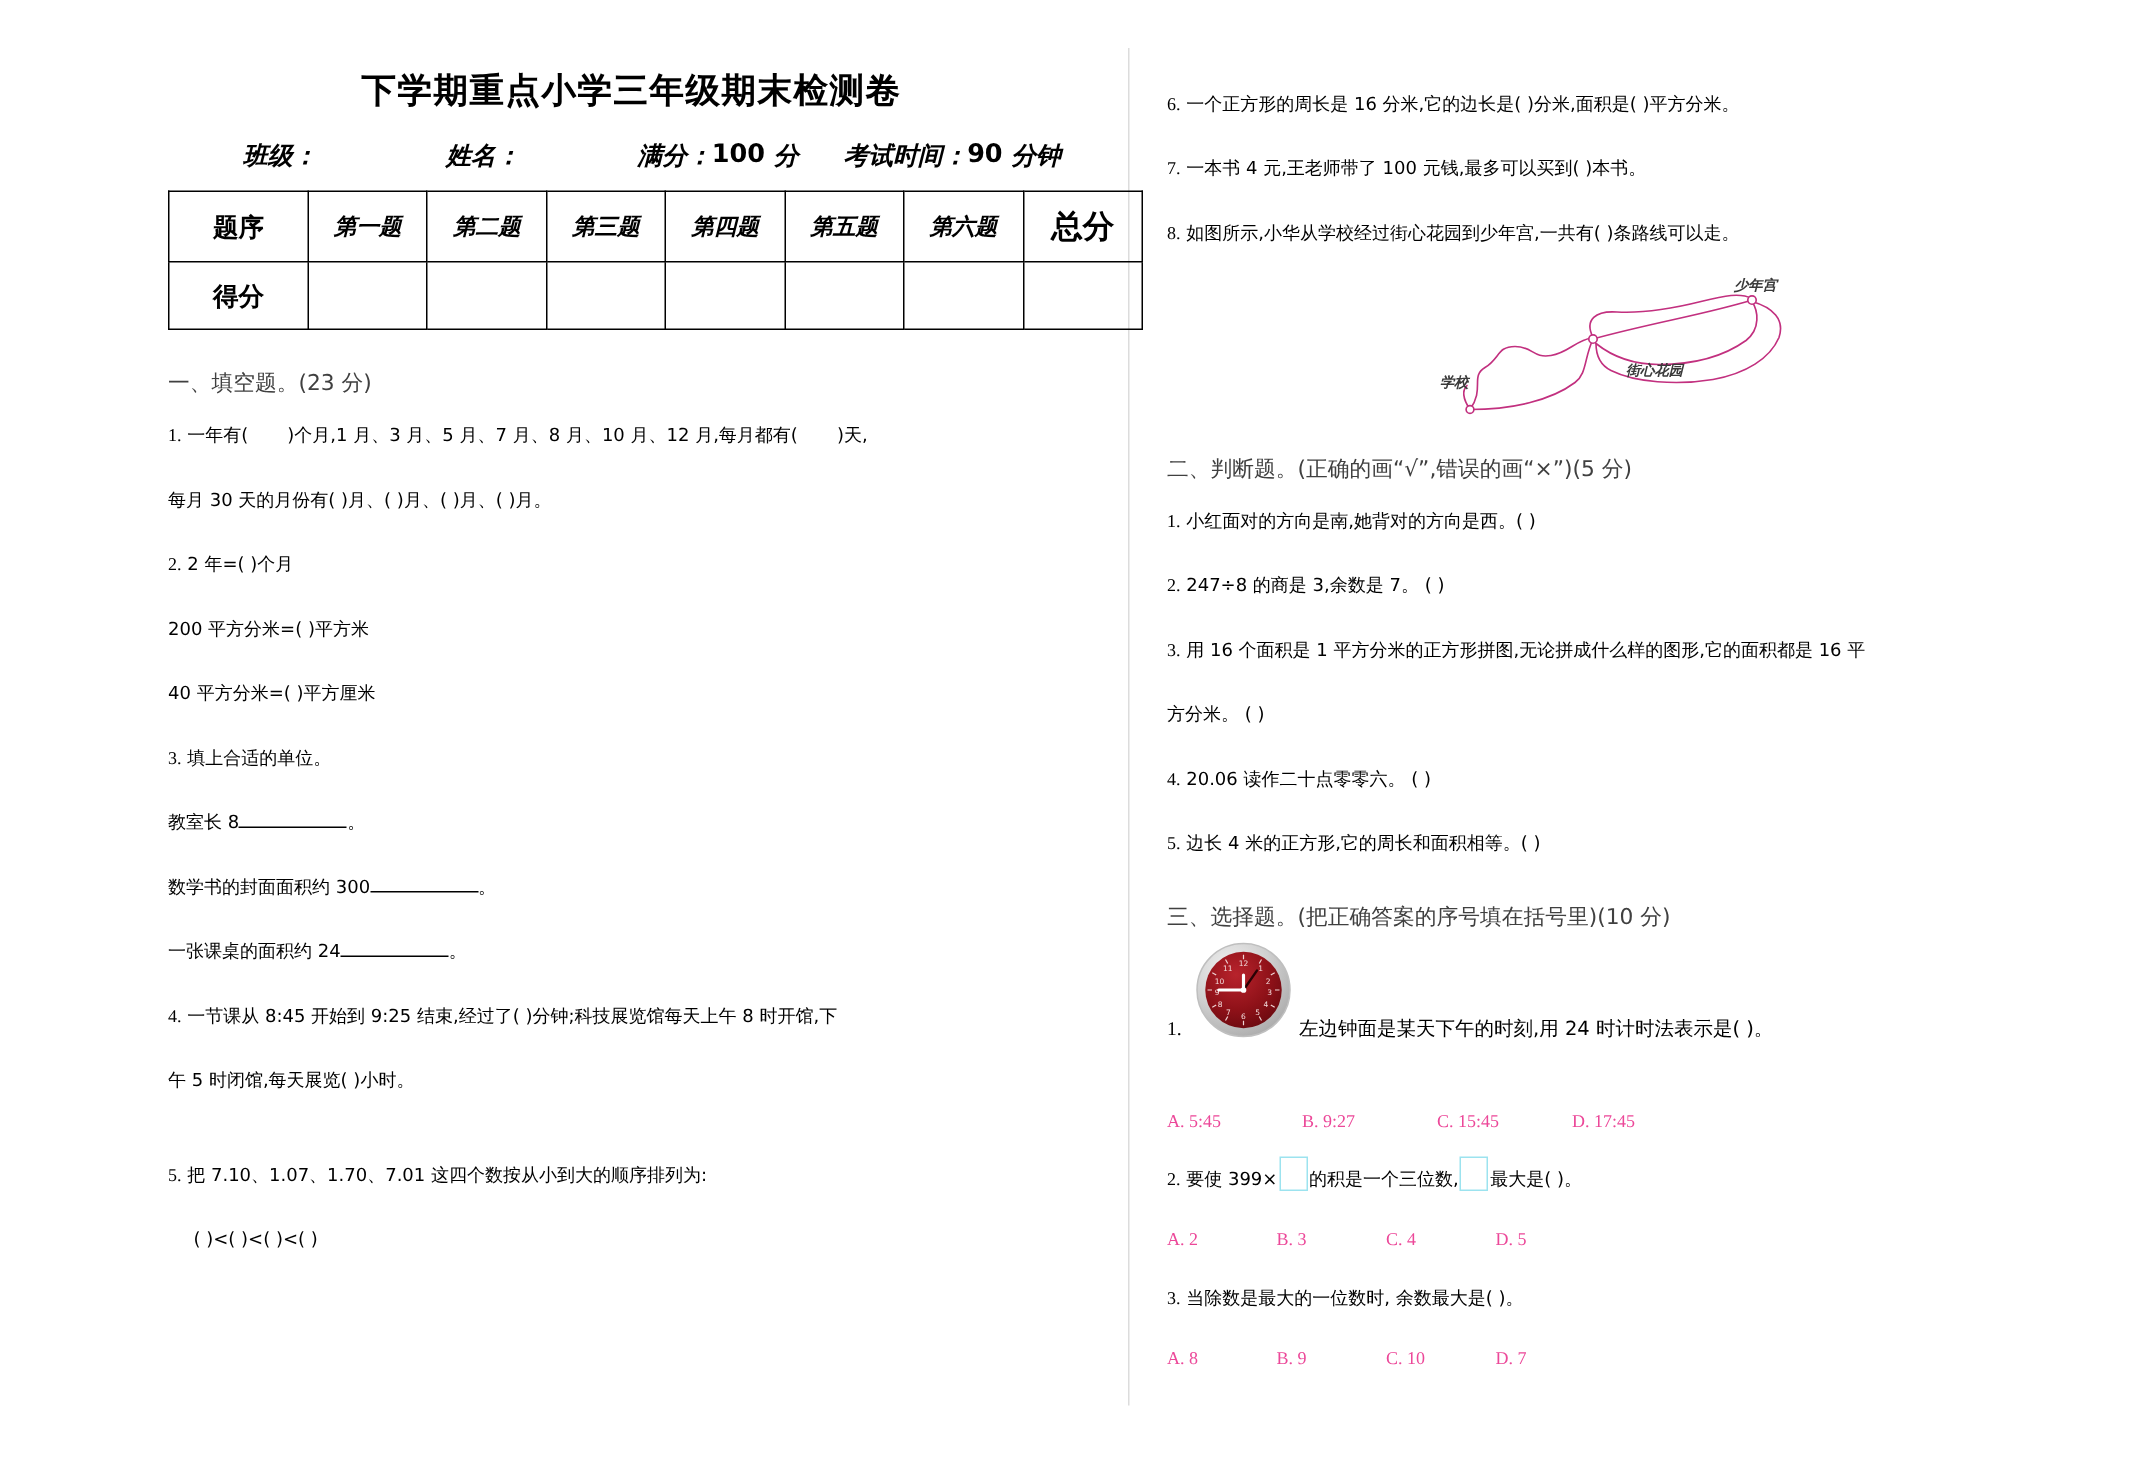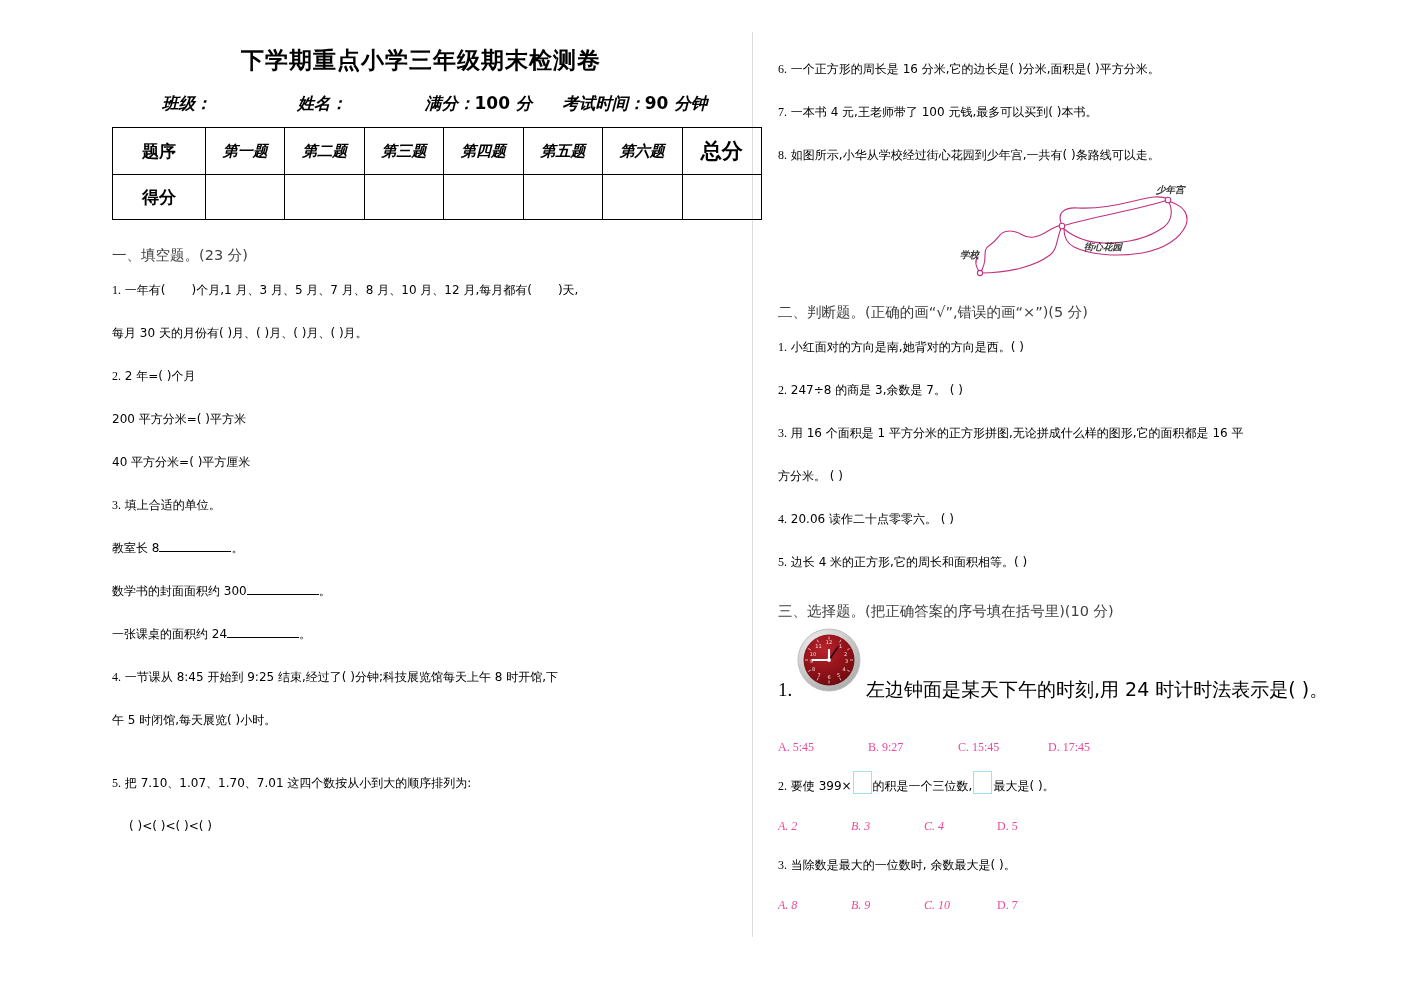--- a/index.html
+++ b/index.html
@@ -129,21 +129,21 @@
   
   .opts {
     font-family: "Liberation Serif", serif;
     font-size: 12px;
     color: #ec4899;
     line-height: 36px;
     white-space: nowrap;
   }
   .opts .o { display: inline-block; }
   .opt-w1 { width: 90px; }
-  .opt-w2 { width: 73px; font-style: italic; }
+  .opt-w2 { width: 73px; }
 
   .cyanbox {
     display: inline-block;
     width: 17px;
     height: 21px;
     border: 1px solid #9ce3ef;
     background: #fff;
     vertical-align: -4px;
     margin: 0 1px;
   }
@@ -181,21 +181,21 @@
     left: 18px;
     top: 0px;
     width: 66px;
     height: 66px;
   }
   .clock-q-text {
     position: absolute;
     left: 0px;
     top: 50px;
     font-family: "DejaVu Sans", "Liberation Sans", sans-serif;
-    font-size: 19px;
+    font-size: 13px;
     white-space: nowrap;
   }
   .clock-q-text .lead { display: inline-block; width: 88px; }
 </style>
 </head>
 <body>
 
 <div id="page">
 
   <div class="col-divider"></div>

